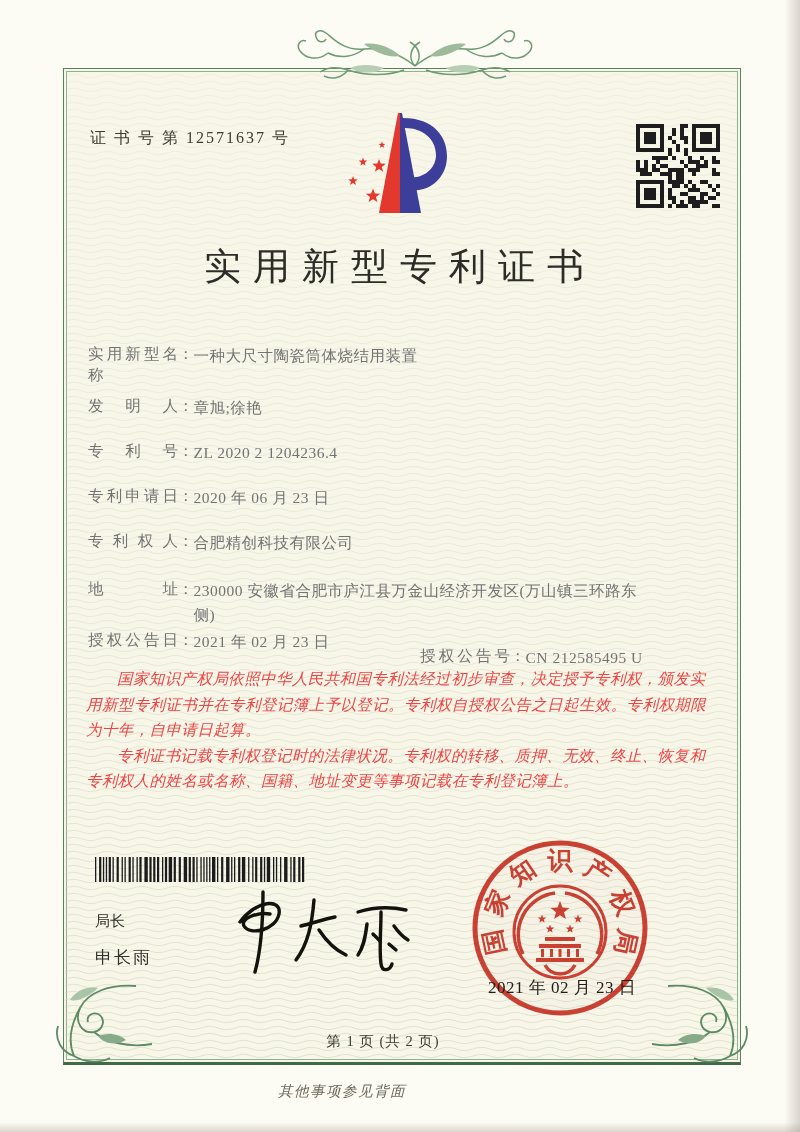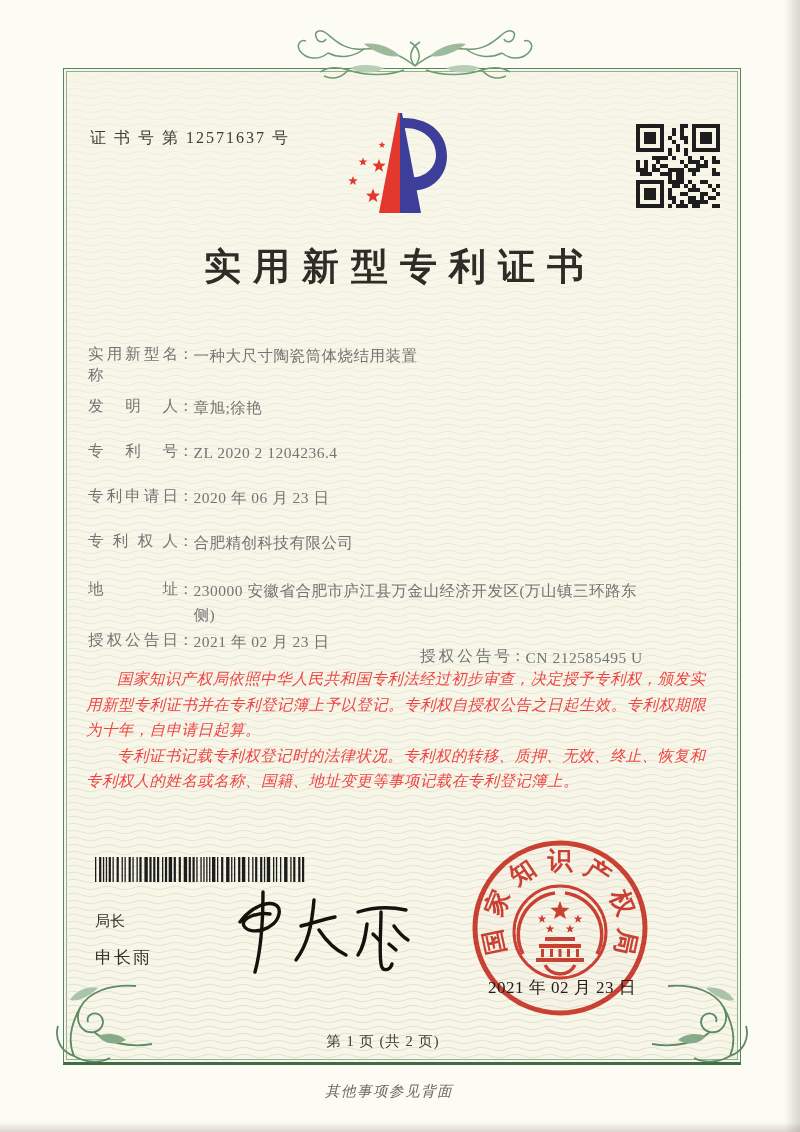--- a/index.html
+++ b/index.html
@@ -18,21 +18,21 @@
   
   .frame{left:63px;top:68px;width:676px;height:993px;
     border:1px solid #57835e;border-bottom:3px solid #3f6b47;background:#f7f6e9;z-index:0;}
   .frame-inner{position:absolute;inset:2px;border:1px solid #8fb092;}
   #waves{left:65px;top:70px;z-index:1;pointer-events:none;}
   .content{z-index:2;}
   
   .cert-no{left:90px;top:128px;font-size:16px;letter-spacing:2px;color:#3e3b33;z-index:2;}
   #logo{left:345px;top:110px;z-index:2;}
   #qr{left:636px;top:124px;z-index:2;}
-  .title{left:0;top:242px;width:800px;text-align:center;font-size:37px;font-weight:bold;
+  .title{left:0;top:242px;width:800px;text-align:center;font-size:37px;font-weight:normal;
     letter-spacing:12px;color:#2e2c27;z-index:2;}
   
   .field-row{left:88px;width:640px;font-size:15.5px;color:#737373;z-index:2;display:flex;}
   .f-label{display:inline-block;width:90px;text-align:justify;text-align-last:justify;
     letter-spacing:0;flex:0 0 90px;}
   .f-colon{flex:0 0 14px;}
   .f-value{letter-spacing:.5px;line-height:24px;}
   .addr .f-value{width:455px;}
   .pair2{position:absolute;left:332px;top:0;display:flex;margin-top:16px;}
   
@@ -45,21 +45,21 @@
     font-family:"Liberation Sans","DejaVu Sans",sans-serif;}
   .director-name{left:95px;top:946px;font-size:17px;z-index:2;color:#32302a;
     font-family:"Liberation Sans","DejaVu Sans",sans-serif;letter-spacing:2px;}
   #signature{left:222px;top:878px;z-index:3;}
   #seal{left:465px;top:833px;z-index:3;mix-blend-mode:multiply;opacity:.93;}
   .seal-date{left:488px;top:976px;width:160px;font-size:17px;color:#201d18;z-index:4;
     letter-spacing:.5px;white-space:nowrap;}
   .page-note{left:63px;top:1032px;width:640px;text-align:center;font-size:14.5px;
     color:#3f3c34;z-index:2;letter-spacing:1px;}
   .back-note{left:0;top:1082px;width:684px;text-align:center;font-size:14.5px;
-    color:#6e685a;font-style:italic;z-index:2;letter-spacing:1.5px;margin-left:47px;}
+    color:#6e685a;font-style:italic;z-index:2;letter-spacing:1.5px;}
   
   #flourish-top{left:276px;top:26px;z-index:3;}
   #corner-bl{left:40px;top:980px;z-index:3;}
   #corner-br{left:652px;top:980px;z-index:3;}
   svg{display:block;}
 </style>
 </head>
 <body>
 
 <div class="abs scan-right"></div>

